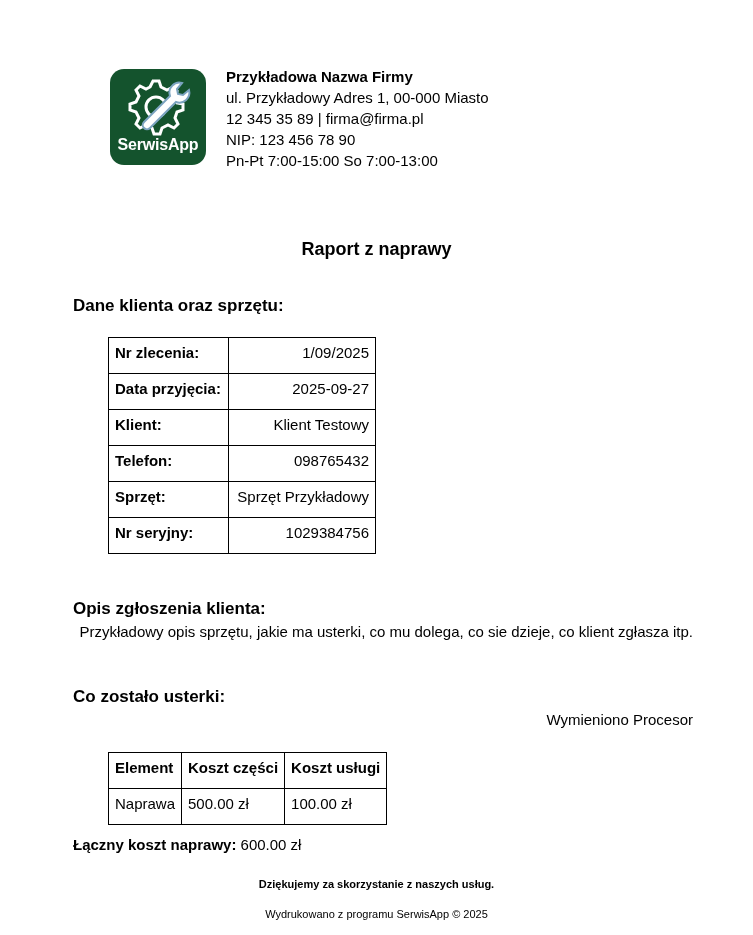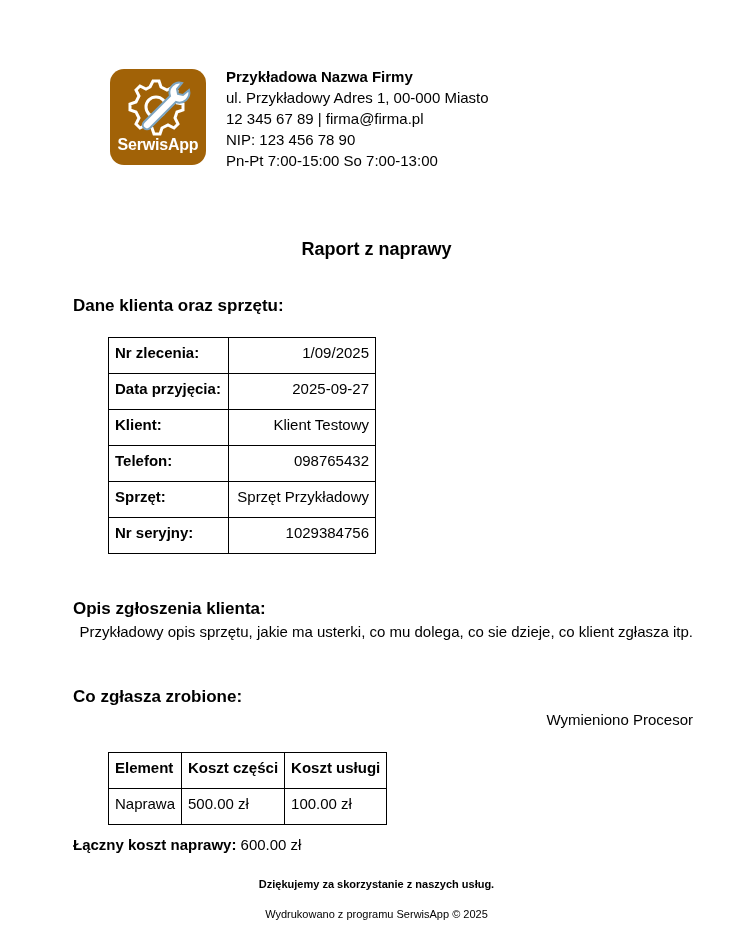--- a/index.html
+++ b/index.html
@@ -2,21 +2,21 @@
 <html><head>
 <meta charset="utf-8">
 <style>
   html, body { margin: 0; padding: 0; background: #ffffff; }
   body {
     width: 753px; height: 935px; position: relative; overflow: hidden;
     font-family: "Liberation Sans", sans-serif; color: #000;
   }
   .header { position: absolute; left: 110px; top: 69px; display: flex; }
   .logo {
-    width: 96px; height: 96px; border-radius: 14px; background: #a16207;
+    width: 96px; height: 96px; border-radius: 14px; background: #14532d;
     position: relative; display: flex; flex-direction: column; align-items: center;
   }
   .logo svg { margin-top: 8px; }
   .logo-text {
     position: absolute; bottom: 11px; left: 0; right: 0; text-align: center;
     color: #fff; font-size: 16px; font-weight: bold; letter-spacing: -0.2px;
   }
   .company { position: absolute; left: 226px; top: 66px; font-size: 15px; line-height: 21px; }
   .company .name { font-weight: bold; }
   .title {
@@ -49,21 +49,21 @@
       </g>
       <path d="M60 6 a10 10 0 0 0 -12 13 l-26 26 a4 4 0 0 0 6 6 l26 -26 a10 10 0 0 0 13 -12 l-6 5 l-5 -1 l-1 -5 z" fill="#fff" stroke="#7ba3bf" stroke-width="2"></path>
     </svg>
     <div class="logo-text">SerwisApp</div>
   </div>
 </div>
 
 <div class="company">
   <div class="name">Przykładowa Nazwa Firmy</div>
   <div>ul. Przykładowy Adres 1, 00-000 Miasto</div>
-  <div>12 345 67 89 | firma@firma.pl</div>
+  <div>12 345 35 89 | firma@firma.pl</div>
   <div>NIP: 123 456 78 90</div>
   <div>Pn-Pt 7:00-15:00 So 7:00-13:00</div>
 </div>
 
 <div class="title">Raport z naprawy</div>
 
 <div class="section-label" style="top:296px;">Dane klienta oraz sprzętu:</div>
 
 <table class="info">
   <tbody>
@@ -90,21 +90,21 @@
   <tr>
         <td class="k">Nr seryjny:</td>
         <td class="v">1029384756</td>
       </tr>
 </tbody>
   </table>
 
 <div class="section-label" style="top:599px;">Opis zgłoszenia klienta:</div>
 <div class="para" style="top:619px;">Przykładowy opis sprzętu, jakie ma usterki, co mu dolega, co sie dzieje, co klient zgłasza itp.</div>
 
-<div class="section-label" style="top:687px;">Co zgłasza zrobione:</div>
+<div class="section-label" style="top:687px;">Co zostało usterki:</div>
 <div class="para" style="top:707px;">Wymieniono Procesor</div>
 
 <table class="costs">
   <tbody>
       <tr>
     <th>Element</th>
     <th>Koszt części</th>
     <th>Koszt usługi</th>
   </tr>
   <tr>

